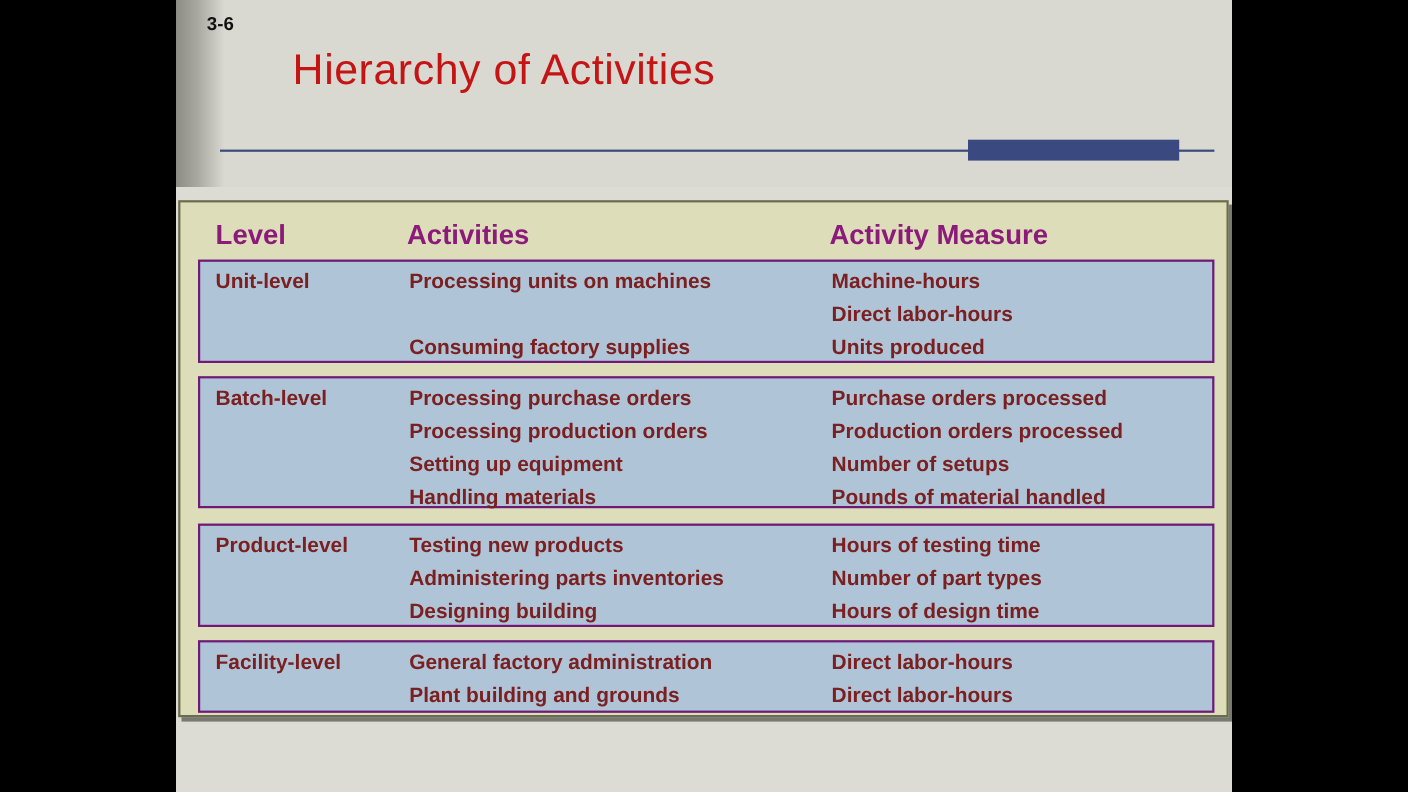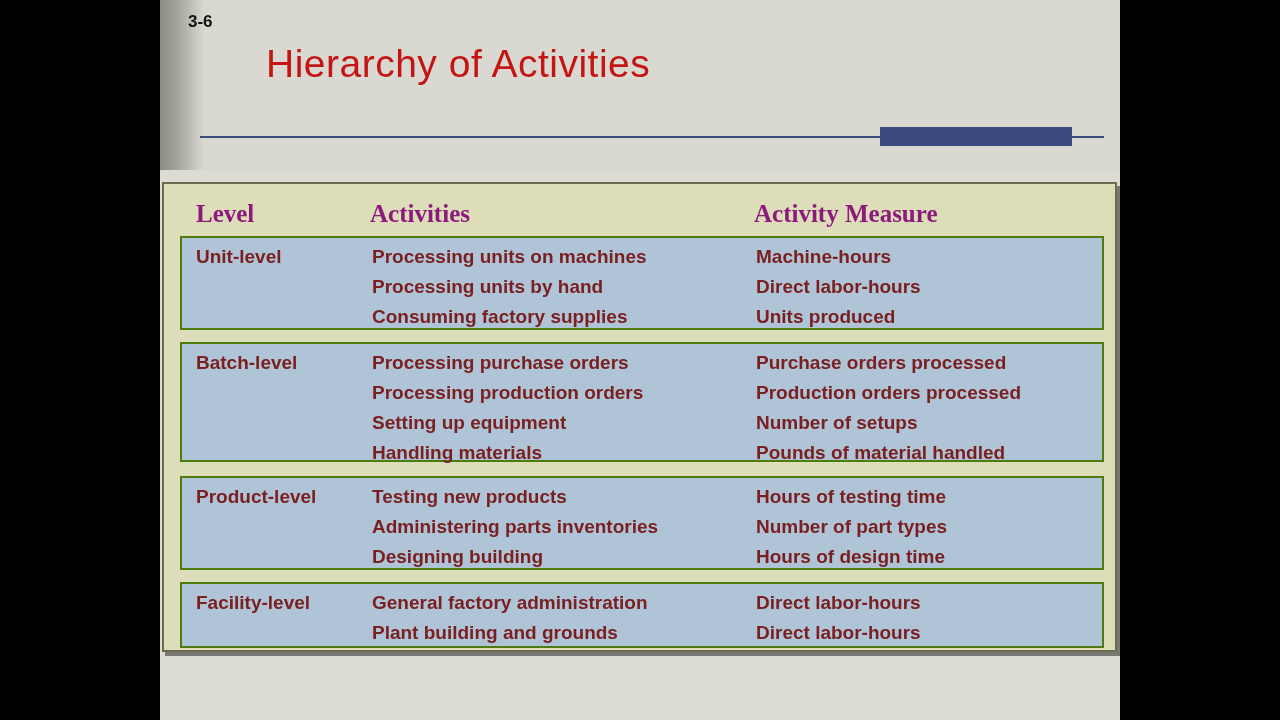--- a/index.html
+++ b/index.html
@@ -97,32 +97,31 @@
     position: relative;
     width: 100%;
     height: 100%;
   }
   .col-head {
     position: absolute;
     font-size: 25px;
     font-weight: bold;
     color: #8b1a7a;
     white-space: nowrap;
-    font-family: Liberation Serif, serif;
   }
   .col-head.level { left: 32px; top: 16px; }
   .col-head.activities { left: 206px; top: 16px; }
   .col-head.measure { left: 590px; top: 16px; }
 
   .group {
     position: absolute;
     left: 16px;
     width: 924px;
     background: #b0c4d8;
-    border: 2px solid #4d7c0f;
+    border: 2px solid #701a75;
     box-sizing: border-box;
   }
   .grp-level {
     position: absolute;
     left: 14px;
     font-size: 19px;
     font-weight: bold;
     color: #7a2020;
     white-space: nowrap;
   }
@@ -193,21 +192,20 @@
       <div class="col-head measure">Activity Measure</div>
 
       <div class="group" style="top:52px; height:94px;">
         <div class="grp-level" style="top:8px;">Unit-level</div>
         <div class="grp-rows">
           <div class="row">
             <span class="cell-act" style="top:8px;">Processing units on machines</span>
             <span class="cell-meas" style="top:8px;">Machine-hours</span>
           </div>
           <div class="row">
-            <span class="cell-act" style="top:8px;">Processing units by hand</span>
             <span class="cell-meas" style="top:8px;">Direct labor-hours</span>
           </div>
           <div class="row">
             <span class="cell-act" style="top:8px;">Consuming factory supplies</span>
             <span class="cell-meas" style="top:8px;">Units produced</span>
           </div>
         </div>
       </div>
 
       <div class="group" style="top:158px; height:120px;">

